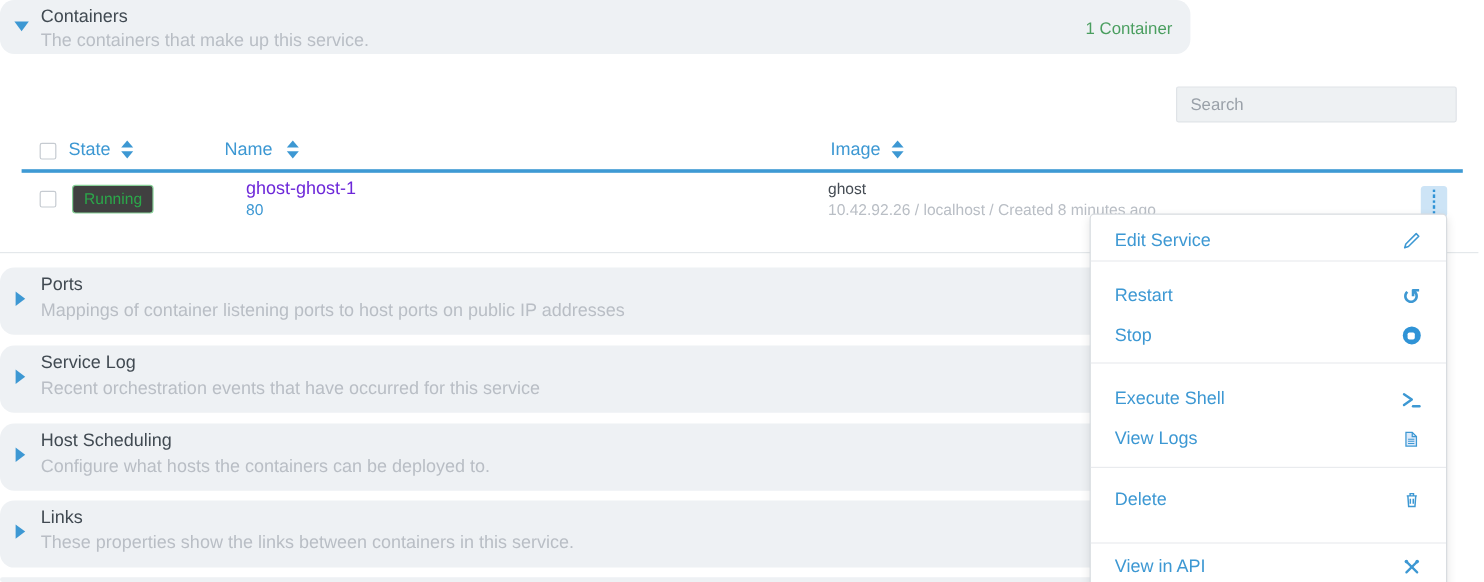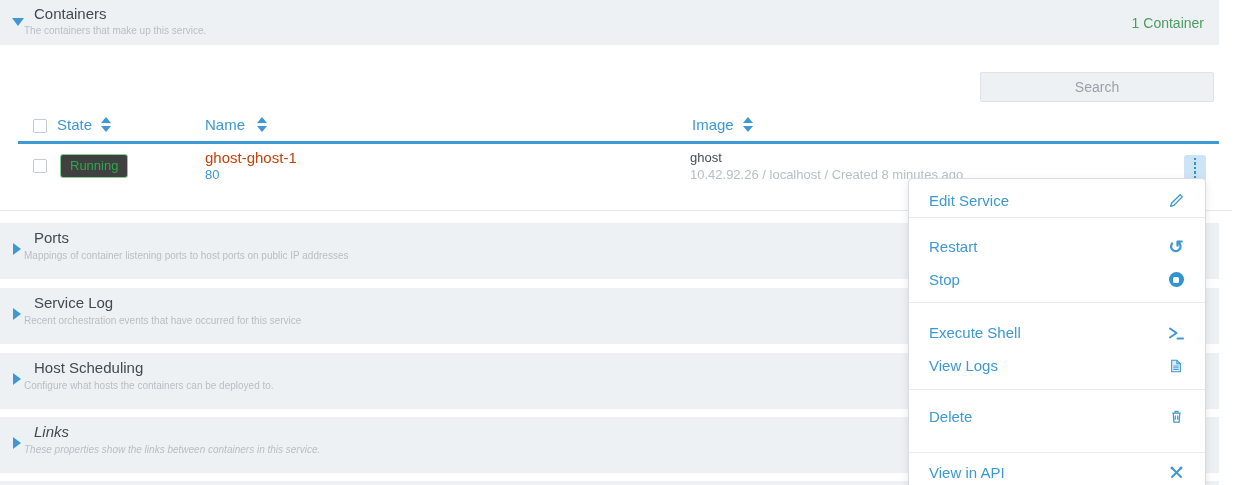--- a/index.html
+++ b/index.html
@@ -2,77 +2,77 @@
 <html><head>
 <meta charset="utf-8">
 <style>
   * { box-sizing: border-box; }
   html,body { margin:0; padding:0; }
   body {
     width:1237px; height:485px; position:relative; overflow:hidden;
     background:#ffffff; font-family:"Liberation Sans", sans-serif;
     -webkit-font-smoothing:antialiased;
   }
-  .graybar { position:absolute; left:0; width:1219px; background:#eef1f4; }
+  .graybar { position:absolute; left:0; width:992px; background:#eef1f4;border-radius:12px; }
 
   
   #containers-header { top:0; height:45px; cursor:pointer; }
   .tri-down { position:absolute; left:12px; top:18px; width:0; height:0;
     border-left:6px solid transparent; border-right:6px solid transparent;
     border-top:8px solid #3d98d3; }
   .tri-right { position:absolute; left:13px; top:20px; width:0; height:0;
     border-top:6px solid transparent; border-bottom:6px solid transparent;
     border-left:8px solid #3d98d3; }
   .bar-title { position:absolute; left:34px; top:5px; font-size:15px; color:#414a52; }
-  .bar-sub { position:absolute; left:24px; top:25px; font-size:10px; color:#b9bec5; }
+  .bar-sub { position:absolute; left:34px; top:25px; font-size:15px; color:#b9bec5; }
   #container-count { position:absolute; right:15px; top:15px; font-size:14px; color:#4a9e5f; }
 
   
   #containers-body-border { position:absolute; left:0; top:210px; width:1232px; height:1px; background:#e4e8eb; }
 
   #search-input { position:absolute; left:980px; top:72px; width:234px; height:30px;
     background:#eef1f3; border:1px solid #dfe3e7; border-radius:2px;
-    padding:0 11px; font-size:14px; color:#15803d; font-family:"Liberation Sans", sans-serif; outline:none;text-align:center; }
+    padding:0 11px; font-size:14px; color:#15803d; font-family:"Liberation Sans", sans-serif; outline:none; }
   #search-input::placeholder { color:#9aa1a9; }
 
   .checkbox { position:absolute; width:14px; height:14px; background:#fff;
     border:1px solid #c6cbd1; border-radius:2px; cursor:pointer; }
   #header-checkbox { left:33px; top:119px; }
   #row-checkbox { left:33px; top:159px; }
 
   .col-head { position:absolute; top:116px; display:flex; align-items:center; gap:9px;
     font-size:15px; color:#3d98d3; cursor:pointer; }
   #col-state { left:57px; }
-  #col-name  { left:205px;gap:12px; }
+  #col-name  { left:187px;gap:12px; }
   #col-image { left:692px; }
   .sort { display:inline-flex; flex-direction:column; gap:3px; }
   .sort i { display:block; width:0; height:0; border-left:5px solid transparent; border-right:5px solid transparent; }
   .sort .up   { border-bottom:6px solid #3d98d3; }
   .sort .down { border-top:6px solid #3d98d3; }
 
   #header-rule { position:absolute; left:18px; top:141px; width:1201px; height:3px; background:#3e9ad4; }
 
   #state-badge { position:absolute; left:60px; top:154px; padding:3px 9px 4px;
     font-size:13px; color:#2ba84a; background:#404040; border:1px solid #86cf97; border-radius:3px; }
-  #name-link { position:absolute; left:205px; top:149px; font-size:15px; color:#c2410c; cursor:pointer; }
+  #name-link { position:absolute; left:205px; top:149px; font-size:15px; color:#6d28d9; cursor:pointer; }
   #port-link { position:absolute; left:205px; top:167px; font-size:13px; color:#3d98d3; cursor:pointer; }
   #image-name { position:absolute; left:690px; top:150px; font-size:13px; color:#454c54; }
   #row-meta   { position:absolute; left:690px; top:167px; font-size:13px; color:#b9bec5; white-space:nowrap; }
 
   #row-actions-button { position:absolute; left:1184px; top:155px; width:22px; height:26px;
     background:#cde4f6; border-radius:3px; display:flex; flex-direction:column;
     align-items:center; justify-content:center; gap:2px; cursor:pointer; z-index:5; }
   #row-actions-button i { display:block; width:2.5px; height:2.5px; background:#2f93d6; }
 
   
   .section { height:56px; }
   #section-ports { top:223px; }
   #section-servicelog { top:288px; }
   #section-hostscheduling { top:353px; }
-  #section-links { top:417px;font-style:italic; }
+  #section-links { top:417px; }
   #section-partial { top:481px; height:4px; }
   .section .bar-title { top:6px; }
   .section .bar-sub { top:27px; }
   .section .frag { position:absolute; right:14px; top:19px; font-size:15px; color:#c2c7cd; }
 
   
   #actions-menu { position:absolute; left:908px; top:178px; width:298px; height:336px;
     background:#fff; border:1px solid #d8dce0; border-radius:4px;
     box-shadow:0 3px 8px rgba(0,0,0,0.10); z-index:10; }
   .menu-group { }

